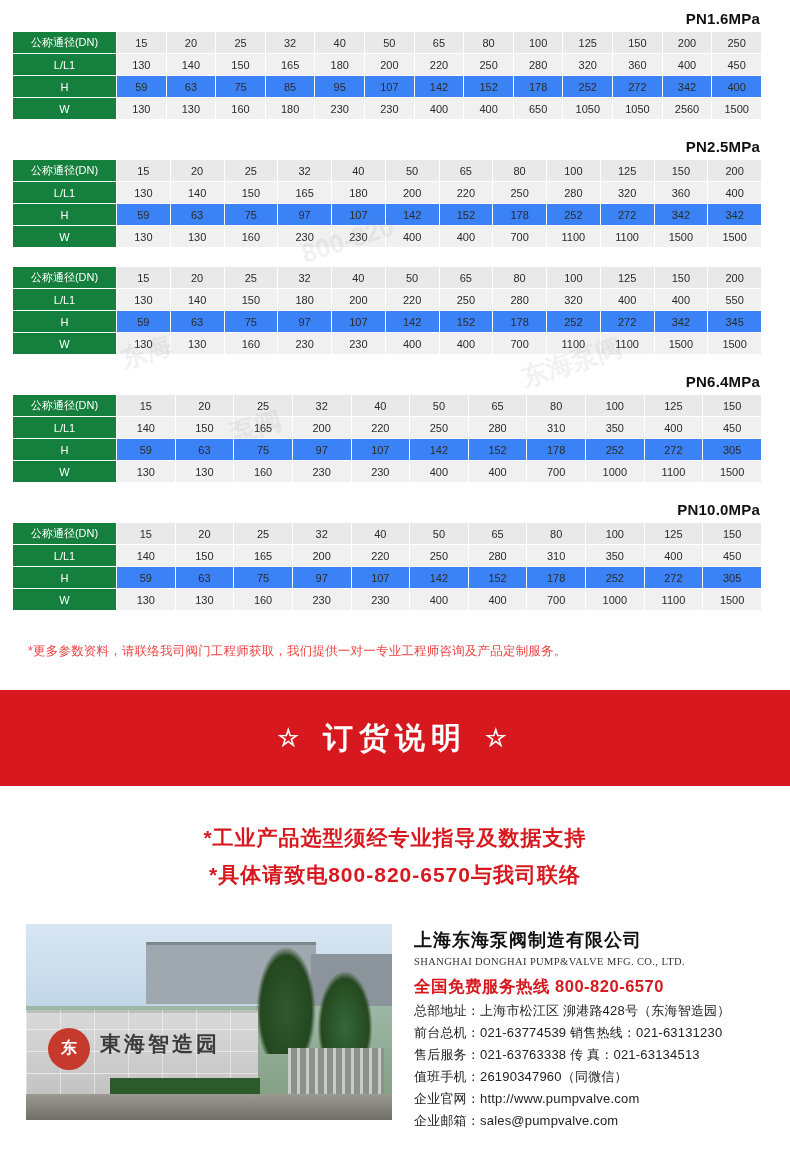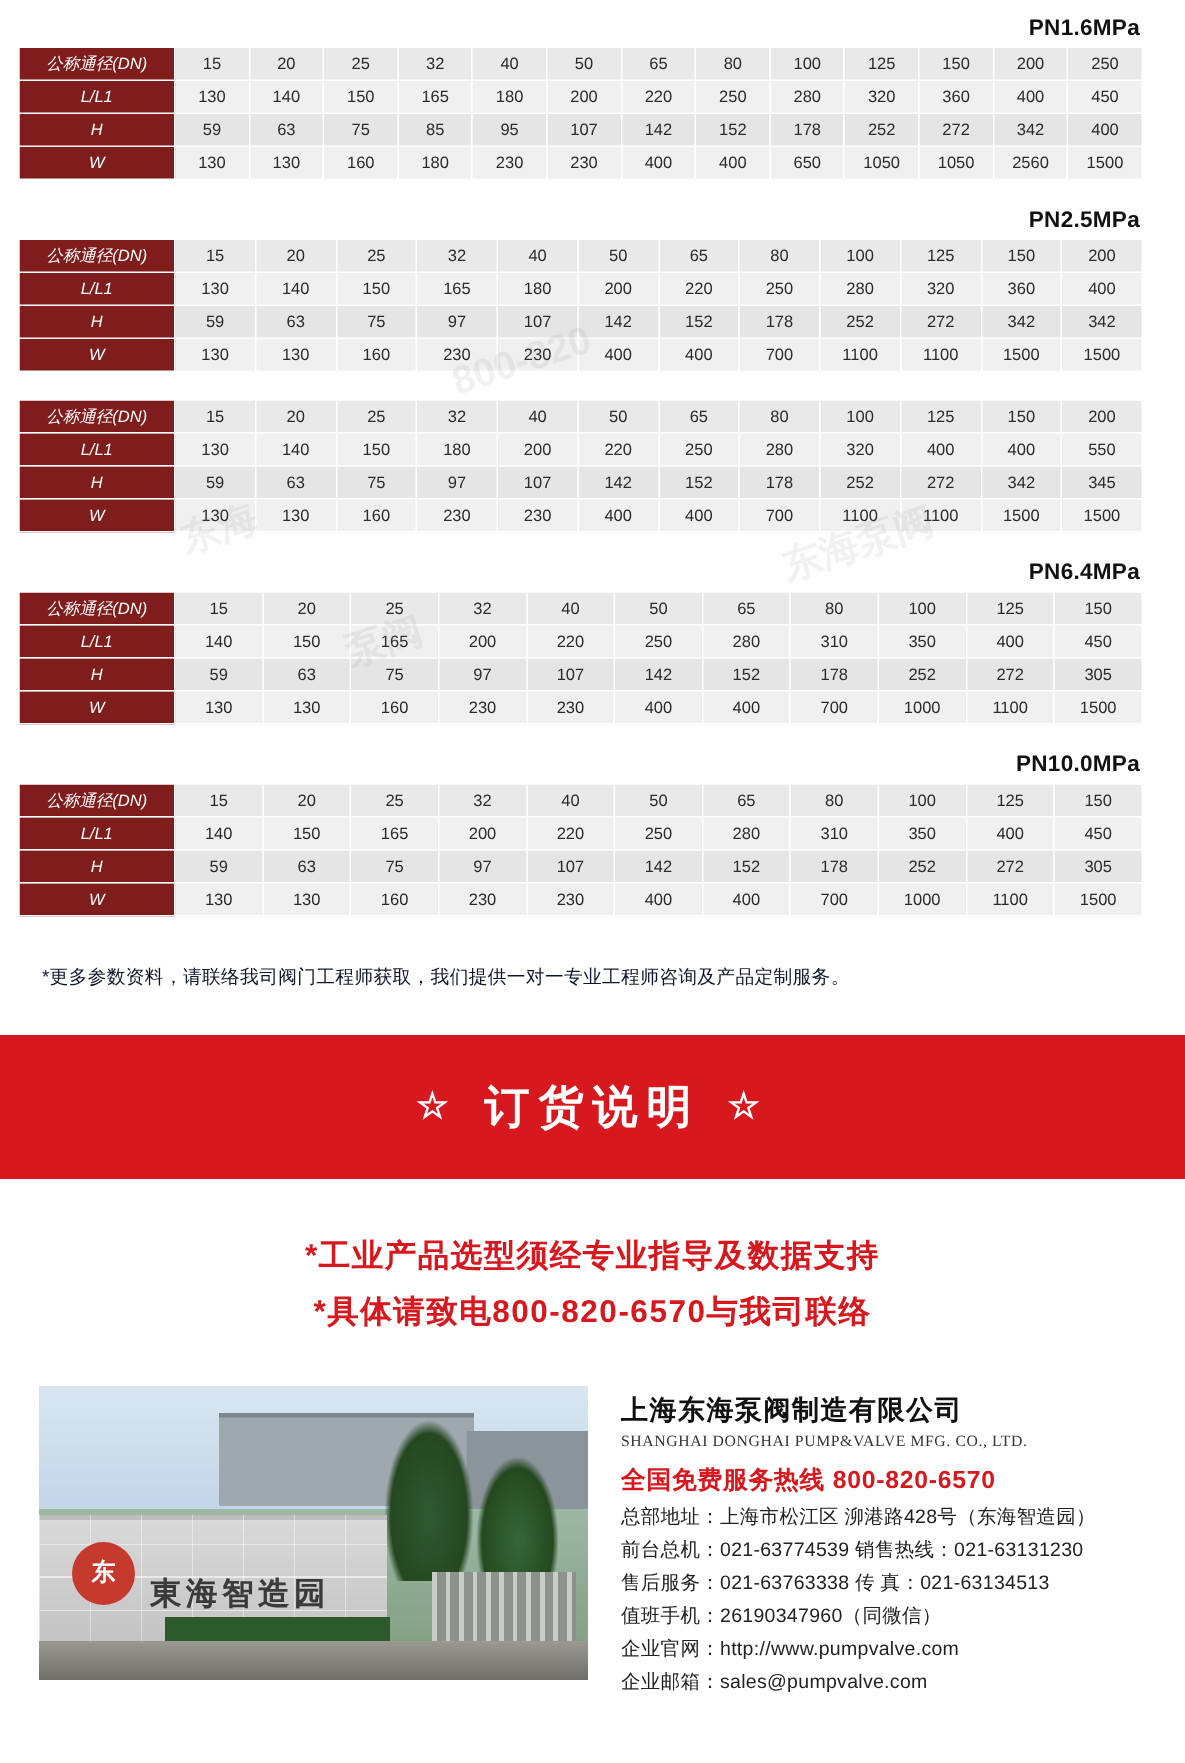--- a/index.html
+++ b/index.html
@@ -39,33 +39,32 @@
   }
   table.spec td {
     border: 1px solid #ffffff;
     height: 22px;
     text-align: center;
     vertical-align: middle;
     font-size: 11px;
     color: #2b2b2b;
   }
   table.spec td.rowhead {
-    background: #7f1d1d;
+    background: #15803d;
     color: #ffffff;
     font-size: 11px;
     width: 104px;
-    font-style: italic;
   }
   table.spec tr.odd td.val { background: #f0f0f0; }
-  table.spec tr.even td.val { background: #e5e5e5; }
+  table.spec tr.even td.val { background: #3b82f6; }
   table.spec tr.head td.val { background: #e9e9e9; }
 
   .note {
     font-size: 12.5px;
-    color: #0f172a;
+    color: #ef4444;
     padding: 14px 28px 0 28px;
     letter-spacing: 0.2px;
   }
 
   
   .order-banner {
     margin-top: 30px;
     background: #d7191f;
     height: 96px;
     display: flex;
@@ -136,21 +135,21 @@
     position: absolute; left: 0; top: 86px; width: 232px; height: 86px;
     background: linear-gradient(180deg,#d9d9d9,#c3c3c3);
     border-top: 3px solid #bdbdbd;
   }
   .photo .wall-grout {
     position: absolute; left:0; top:86px; width:232px; height:86px;
     background-image: repeating-linear-gradient(0deg, rgba(255,255,255,0.55) 0 1px, rgba(0,0,0,0) 1px 22px),
                       repeating-linear-gradient(90deg, rgba(255,255,255,0.45) 0 1px, rgba(0,0,0,0) 1px 34px);
   }
   .photo .wall-text {
-    position: absolute; left: 74px; top: 124px;
+    position: absolute; left: 74px; top: 106px;
     font-size: 21px; font-weight: bold; color: #3a3a3a;
     letter-spacing: 3px;
     font-family: "DejaVu Sans", sans-serif;
   }
   .photo .logo-badge {
     position: absolute; left: 22px; top: 104px;
     width: 42px; height: 42px; border-radius: 50%;
     background: #c63a2e; color:#fff; font-size: 16px;
     display:flex; align-items:center; justify-content:center;
     font-weight: bold;

